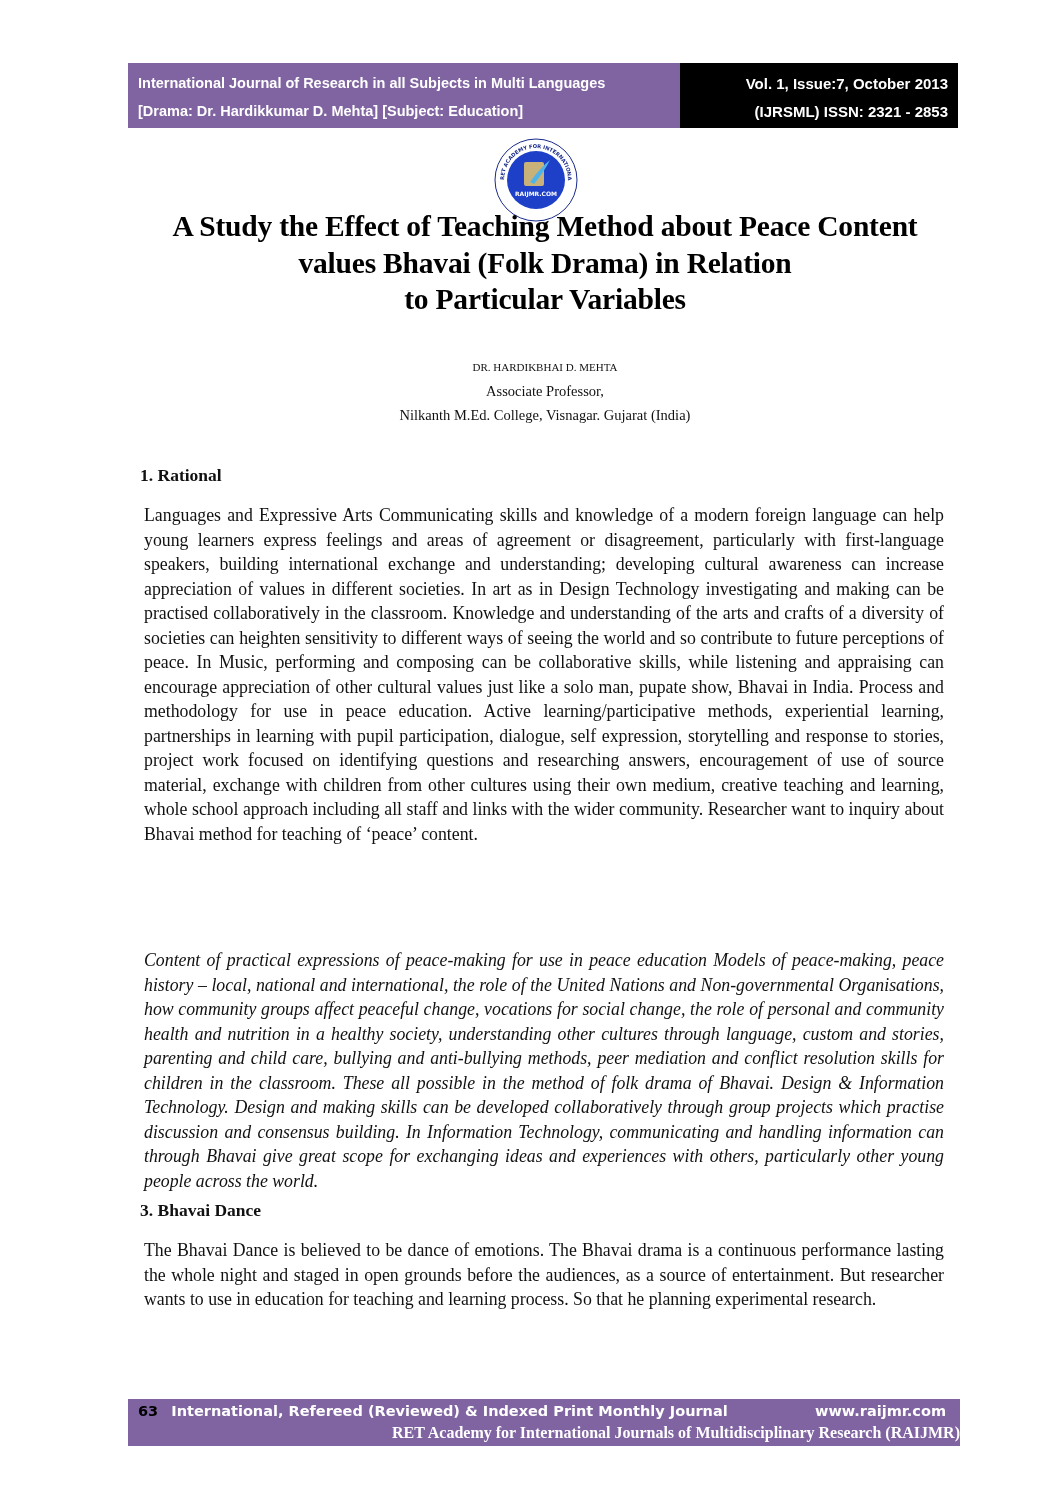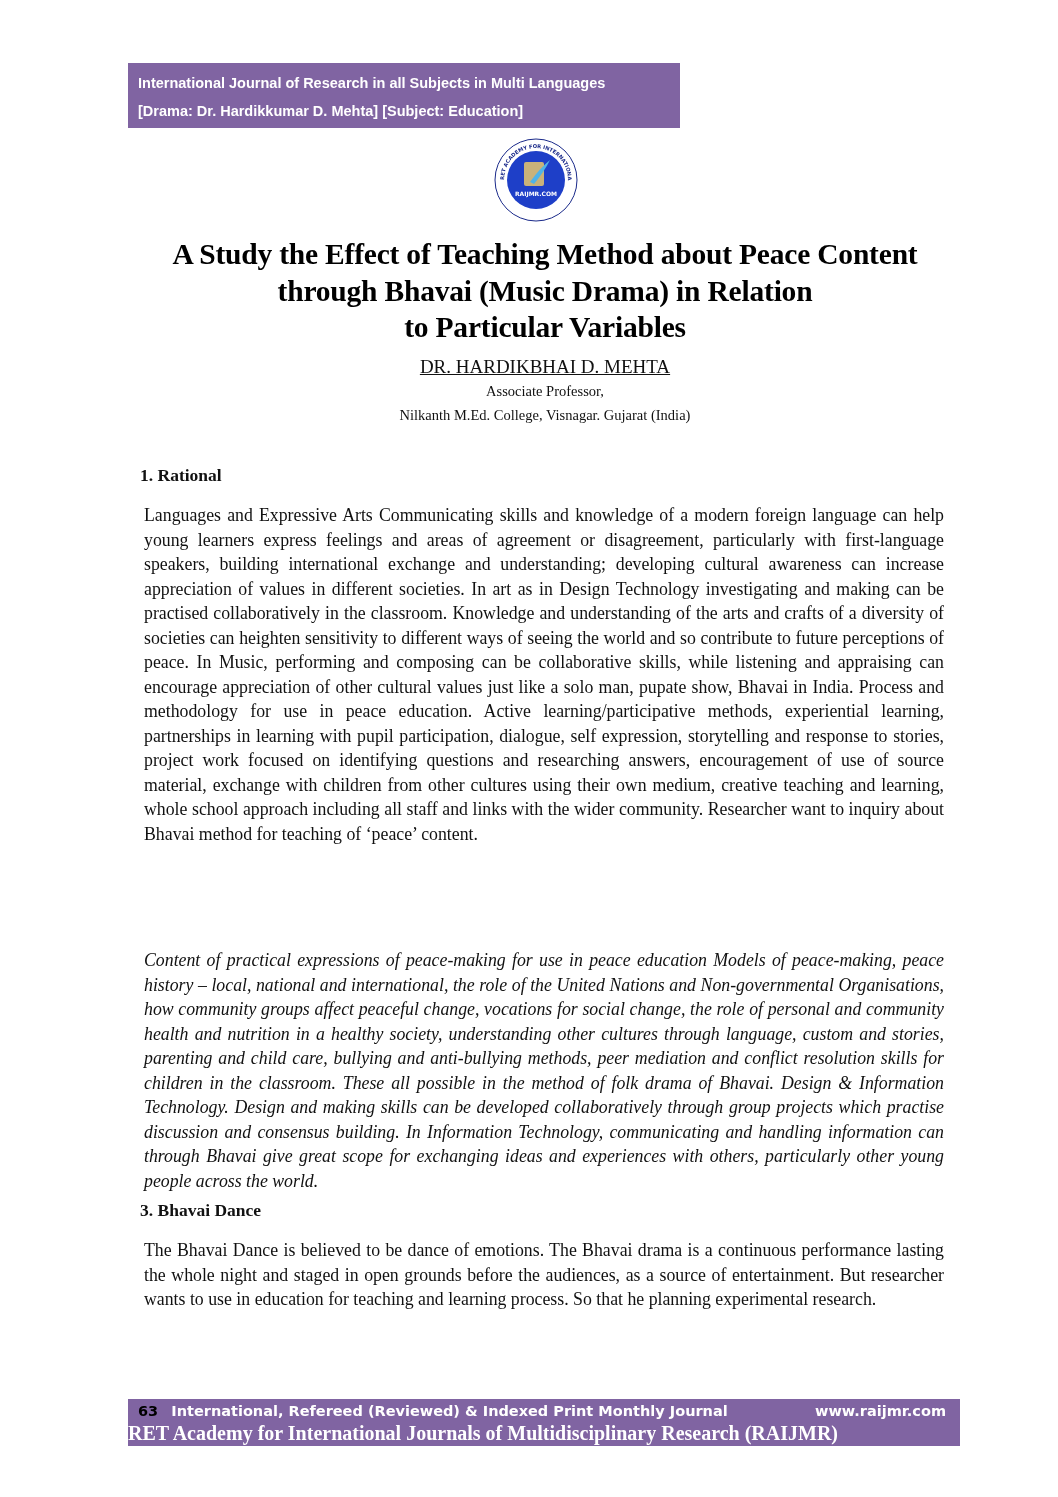--- a/index.html
+++ b/index.html
@@ -3,61 +3,65 @@
 <meta charset="utf-8">
 <style>
   html, body { margin: 0; padding: 0; background: #ffffff; }
   body { width: 1058px; height: 1497px; position: relative; overflow: hidden; font-family: "Liberation Serif", serif; color: #111; }
   .header { position: absolute; left: 128px; top: 63px; width: 830px; height: 65px; display: flex; }
   .header-left { background: #8064a2; width: 552px; height: 100%; box-sizing: border-box; padding: 6px 0 0 10px; }
   .header-right { background: #000000; flex: 1; height: 100%; box-sizing: border-box; padding: 6px 10px 0 0; text-align: right; }
   .hline { font-family: "Liberation Sans", sans-serif; font-weight: bold; font-size: 14.5px; color: #ffffff; line-height: 17px; height: 28px; display: flex; align-items: center; white-space: nowrap; }
   .header-right .hline { justify-content: flex-end; font-size: 15px; }
   .logo { position: absolute; left: 494px; top: 138px; width: 84px; height: 84px; }
-  .title { position: absolute; left: 100px; width: 890px; top: 236px; text-align: center; font-family: "Liberation Serif", serif; font-weight: bold; font-size: 29.5px; line-height: 36.5px; letter-spacing: -0.2px; color: #000; margin: 0; }
+  .title { position: absolute; left: 100px; width: 890px; top: 208px; text-align: center; font-family: "Liberation Serif", serif; font-weight: bold; font-size: 29.5px; line-height: 36.5px; letter-spacing: -0.2px; color: #000; margin: 0; }
   .author-block { position: absolute; left: 200px; width: 690px; top: 355px; text-align: center; font-size: 14.5px; line-height: 24px; }
-  .author-name { font-size: 19px; text-decoration: underline; }
+  .author-name { font-size: 11px; }
   .body-text { position: absolute; left: 128px; width: 832px; font-size: 17.8px; line-height: 24.5px; text-align: justify; color: #111; }
   .body-text p { margin: 16px; }
   .section-head { font-weight: bold; font-size: 17.5px; line-height: 24px; margin: 12px; }
   .sec1 { top: 451px; }
   .para2 { top: 932px; font-style: italic; }
   .sec2 { top: 1186px; }
   .footer { position: absolute; left: 128px; top: 1399px; width: 832px; height: 47px; background: #8064a2; }
   .footer-row1 { display: flex; justify-content: space-between; align-items: center; height: 24px; padding: 0 14px 0 10px; font-family: "DejaVu Sans", sans-serif; font-size: 14.5px; color: #fff; font-weight: bold; }
   .page-num { color: #000; margin-right: 8px; }
-  .footer-row2 { text-align: left; font-family: "Liberation Serif", serif; font-weight: bold; font-size: 20px; color: #fff; line-height: 20px; }
+  .footer-row2 { text-align: right; font-family: "Liberation Serif", serif; font-weight: bold; font-size: 16px; color: #fff; line-height: 20px; }
 </style>
 </head>
 <body>
 
 <div class="header">
   <div class="header-left">
     <div class="hline">International Journal of Research in all Subjects in Multi Languages</div>
     <div class="hline">[Drama: Dr. Hardikkumar D. Mehta] [Subject: Education]</div>
+  </div>
+  <div class="header-right">
+    <div class="hline">Vol. 1, Issue:7, October 2013</div>
+    <div class="hline">(IJRSML)  ISSN: 2321 - 2853</div>
   </div>
 </div>
 
 <div class="logo">
   <svg width="84" height="84" viewBox="0 0 84 84">
     <circle cx="42" cy="42" r="41" fill="#ffffff" stroke="#1a2a8a" stroke-width="1"></circle>
     <circle cx="42" cy="42" r="29" fill="#1e3fc8"></circle>
     <path id="ringpath" d="M 10 42 A 32 32 0 1 1 74 42" fill="none"></path>
     <text font-family="DejaVu Sans, sans-serif" font-size="5.2" fill="#1a2a8a" font-weight="bold">
       <textPath href="#ringpath">RET ACADEMY FOR INTERNATIONAL JOURNALS</textPath>
     </text>
     <rect x="30" y="24" width="20" height="24" rx="2" fill="#c9b27a"></rect>
     <path d="M 36 44 Q 46 30 56 22 Q 50 34 40 46 Z" fill="#4fb3e8"></path>
     <text x="42" y="58" text-anchor="middle" font-family="DejaVu Sans, sans-serif" font-size="6" fill="#ffffff" font-weight="bold">RAIJMR.COM</text>
   </svg>
 </div>
 
 <h1 class="title">
   <div>A Study the Effect of Teaching Method about Peace Content</div>
-  <div>through Bhavai (Music Drama) in Relation</div>
+  <div>values Bhavai (Folk Drama) in Relation</div>
   <div>to Particular Variables</div>
 </h1>
 
 <div class="author-block">
   <div class="author-name">DR. HARDIKBHAI D. MEHTA</div>
   <div>Associate Professor,</div>
   <div>Nilkanth M.Ed. College, Visnagar. Gujarat (India)</div>
 </div>
 
 <div class="body-text sec1">

